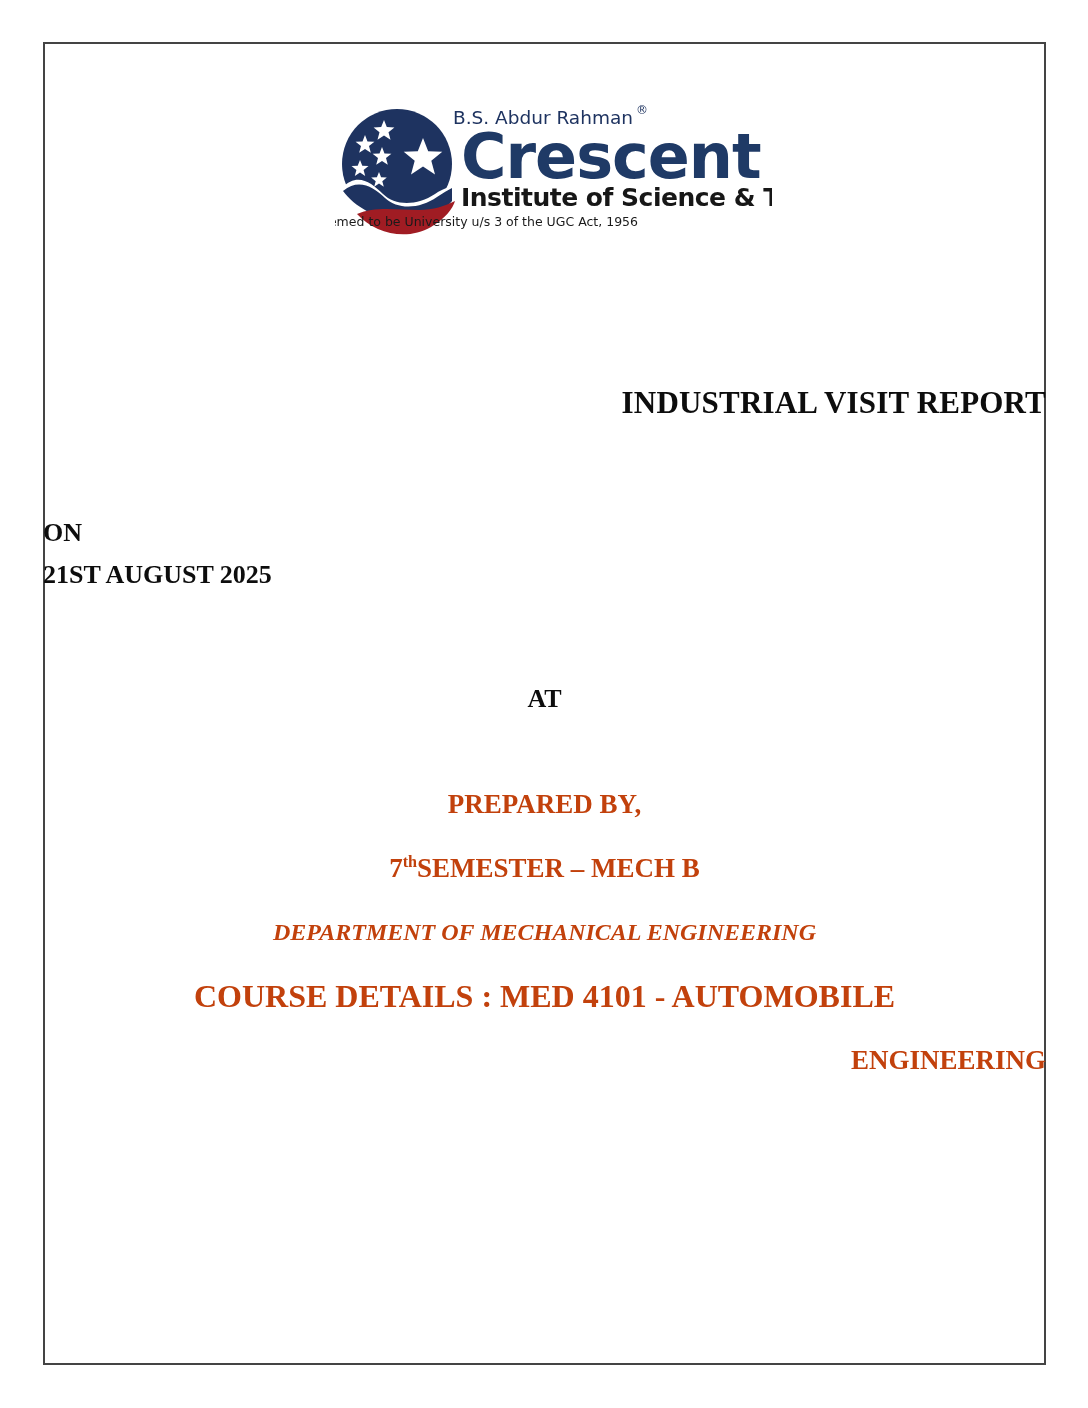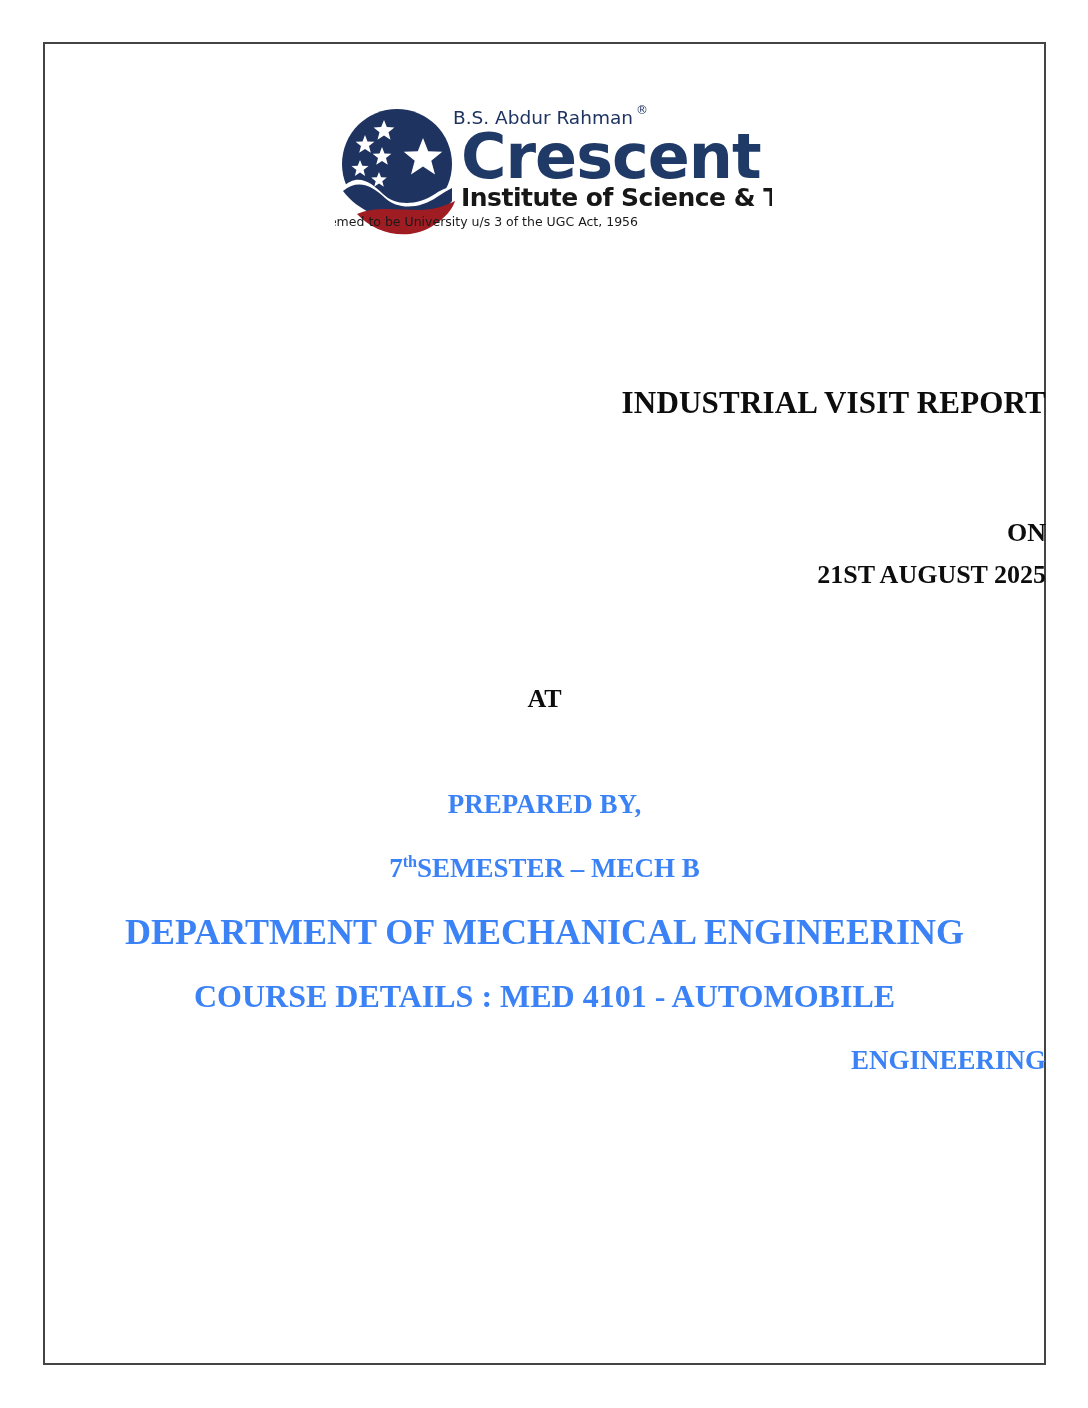--- a/index.html
+++ b/index.html
@@ -74,21 +74,21 @@
     letter-spacing: 0.2px;
     color: #0d0d0d;
     margin-top: 26px;
   }
 
   .block-on {
     position: absolute;
     left: 0;
     top: 470px;
     width: 1003px;
-    text-align: right;
+    text-align: left;
     color: #0d0d0d;
   }
   .block-on .l1 {
     font-size: 26px;
     font-weight: bold;
     line-height: 42px;
   }
   .block-on .l2 {
     font-size: 26px;
     font-weight: bold;
@@ -113,28 +113,28 @@
     font-weight: bold;
     line-height: 44px;
   }
 
   .block-prepared {
     position: absolute;
     left: 0;
     top: 730px;
     width: 1003px;
     text-align: center;
-    color: #3b82f6;
+    color: #c2410c;
   }
   .block-prepared .row {
     font-size: 27px;
     font-weight: bold;
     line-height: 64px;
   }
-  .block-prepared .row.dept { font-size: 36px; }
+  .block-prepared .row.dept { font-size: 24px; font-style: italic; }
   .block-prepared .row.course { font-size: 32px; }
   .block-prepared .row.engg { font-size: 27px; text-align: right; }
 
   sup.ord {
     font-size: 0.60em;
     vertical-align: super;
     line-height: 0;
     font-weight: bold;
   }
 </style>

